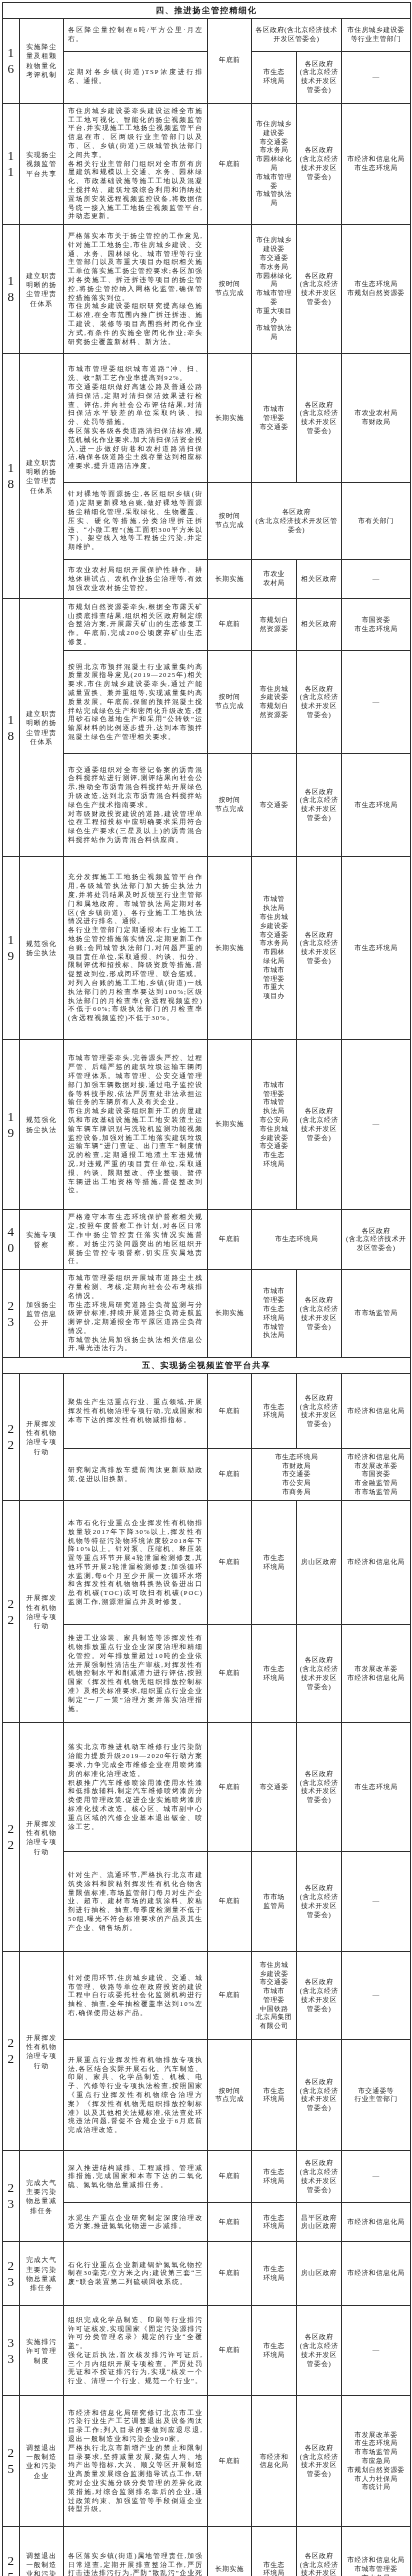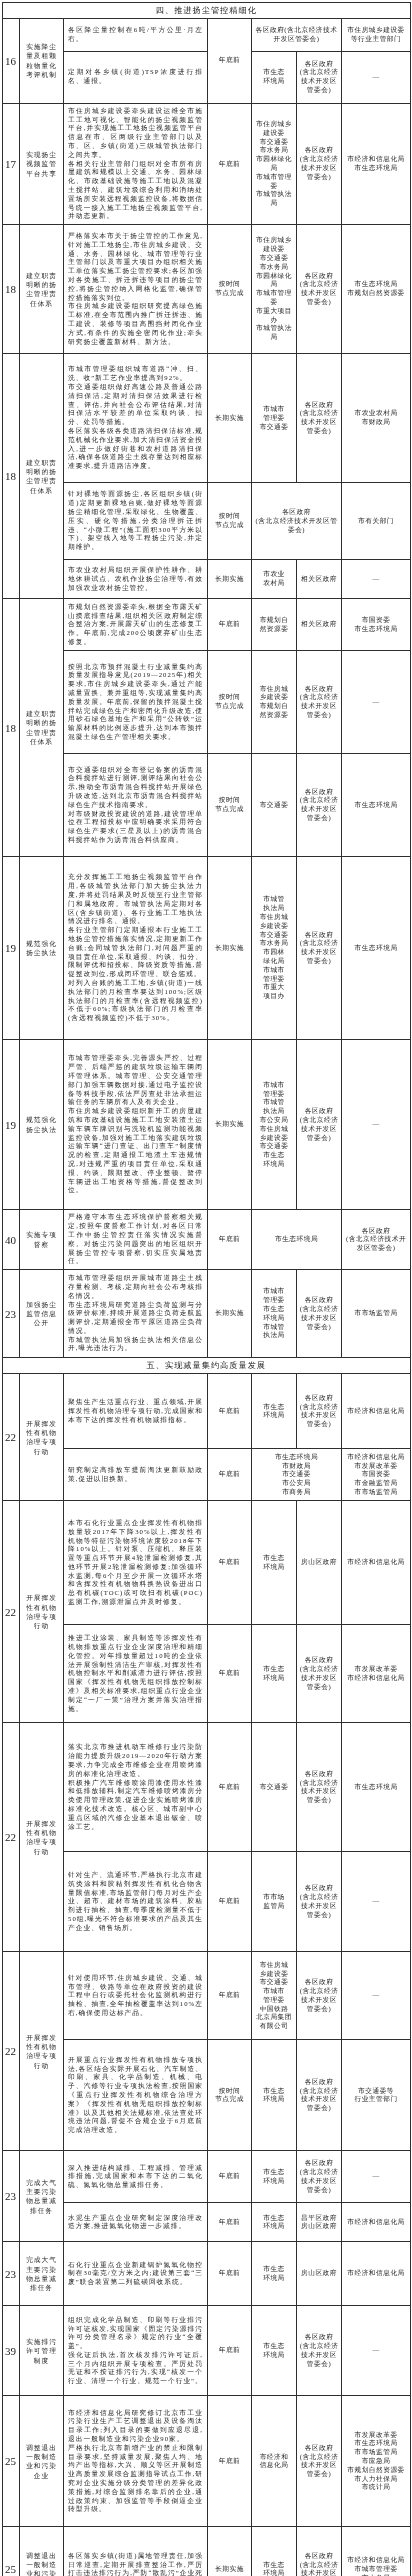--- a/index.html
+++ b/index.html
@@ -3,27 +3,27 @@
 <meta charset="utf-8">
 <style>
   html,body{margin:0;padding:0;background:#ffffff;}
   body{font-family:"Liberation Serif","DejaVu Serif",serif;color:#1c1c1c;}
   #page{position:relative;width:412px;min-height:2715px;background:#ffffff;padding:1.5px;box-sizing:border-box;}
   table.plan{border-collapse:collapse;table-layout:fixed;width:409px;background:#fff;}
   col.c1{width:17.5px}col.c2{width:44px}col.c3{width:144px}col.c4{width:44px}
   col.c5{width:45px}col.c6{width:45px}col.c7{width:69px}
   td{border:0.5px solid #2e2e2e;padding:2.1px 2.6px;vertical-align:middle;font-size:6.7px;
      box-sizing:border-box;word-break:break-all;}
-  .c-num{font-size:11px;letter-spacing:0;}
+  .c-num{text-align:center;font-size:13px;letter-spacing:0;}
   .c-task{text-align:center;line-height:9.3px;letter-spacing:1px;padding:2.1px 3.6px;}
   .c-measure{text-align:justify;white-space:pre-line;letter-spacing:1px;line-height:8.8px;padding:3.1px 4.1px;}
   .c-time,.c-unit{text-align:center;white-space:pre-line;line-height:8.8px;letter-spacing:0.5px;}
   tbody.blk>tr:first-child>td{border-top:1px solid #2e2e2e;}
   tbody.top>tr:first-child>td{border-top:1px solid #2e2e2e;}
-  tr.sec td{font-family:"Liberation Sans","DejaVu Sans",sans-serif;font-weight:normal;text-align:center;
+  tr.sec td{font-family:"Liberation Sans","DejaVu Sans",sans-serif;font-weight:bold;text-align:center;
      font-size:8.2px;letter-spacing:1px;height:15.5px;border-top:1px solid #2e2e2e;border-bottom:1px solid #2e2e2e;}
   table.plan{border:1px solid #2e2e2e;}
 </style>
 </head>
 <body>
 
 <div id="page">
 <table class="plan">
 <colgroup>
         <col class="c1">
@@ -55,21 +55,21 @@
 <td class="c-unit">市生态
 环境局</td>
 <td class="c-unit">各区政府
 (含北京经济技术开发区管委会)</td>
 <td class="c-unit">—</td>
 </tr>
 </tbody>
 
 <tbody class="blk">
 <tr style="height:121px">
-<td class="c-num">17</td>
+<td class="c-num">11</td>
 <td class="c-task">实现扬尘视频监管平台共享</td>
 <td class="c-measure">市住房城乡建设委牵头建设运维全市施工工地可视化、智能化的扬尘视频监管平台,并实现施工工地扬尘视频监管平台信息在市、区两级行业主管部门以及市、区、乡镇(街道)三级城管执法部门之间共享。
 各相关行业主管部门组织对全市所有房屋建筑和规模以上交通、水务、园林绿化、市政基础设施等施工工地以及混凝土搅拌站、建筑垃圾综合利用和消纳处置场所安装远程视频监控设备,将数据信号统一接入施工工地扬尘视频监管平台,并动态更新。</td>
 <td class="c-time">年底前</td>
 <td class="c-unit">市住房城乡建设委
 市交通委
 市水务局
 市园林绿化局
 市城市管理委
 市城管执法局</td>
@@ -248,21 +248,21 @@
 市城管
 执法局</td>
 <td class="c-unit">各区政府
 (含北京经济技术开发区管委会)</td>
 <td class="c-unit">市市场监管局</td>
 </tr>
 </tbody>
 
 <tbody>
 <tr class="sec">
-          <td colspan="7">五、实现减量集约高质量发展</td>
+          <td colspan="7">五、实现扬尘视频监管平台共享</td>
         </tr>
 </tbody>
 
 <tbody class="blk">
 <tr style="height:75px">
 <td class="c-num" rowspan="2">22</td>
 <td class="c-task" rowspan="2">开展挥发性有机物治理专项行动</td>
 <td class="c-measure">聚焦生产生活重点行业、重点领域,开展挥发性有机物治理专项行动,完成国家和本市下达的挥发性有机物减排指标。</td>
 <td class="c-time">年底前</td>
 <td class="c-unit">市生态
@@ -395,21 +395,21 @@
 <td class="c-time">年底前</td>
 <td class="c-unit">市生态
 环境局</td>
 <td class="c-unit">房山区政府</td>
 <td class="c-unit">市经济和信息化局</td>
 </tr>
 </tbody>
 
 <tbody class="blk">
 <tr style="height:90px">
-<td class="c-num">39</td>
+<td class="c-num">33</td>
 <td class="c-task">实施排污许可管理制度</td>
 <td class="c-measure">组织完成化学品制造、印刷等行业排污许可证核发,实现国家《固定污染源排污许可分类管理名录》规定的行业“全覆盖”。
 强化证后执法,首次核发排污许可证后,三个月内组织开展专项检查。严厉处罚无证和不按证排污行为,实现“核发一个行业、清理一个行业、规范一个行业”。</td>
 <td class="c-time">年底前</td>
 <td class="c-unit">市生态
 环境局</td>
 <td class="c-unit">各区政府
 (含北京经济技术开发区管委会)</td>
 <td class="c-unit">—</td>
 </tr>

